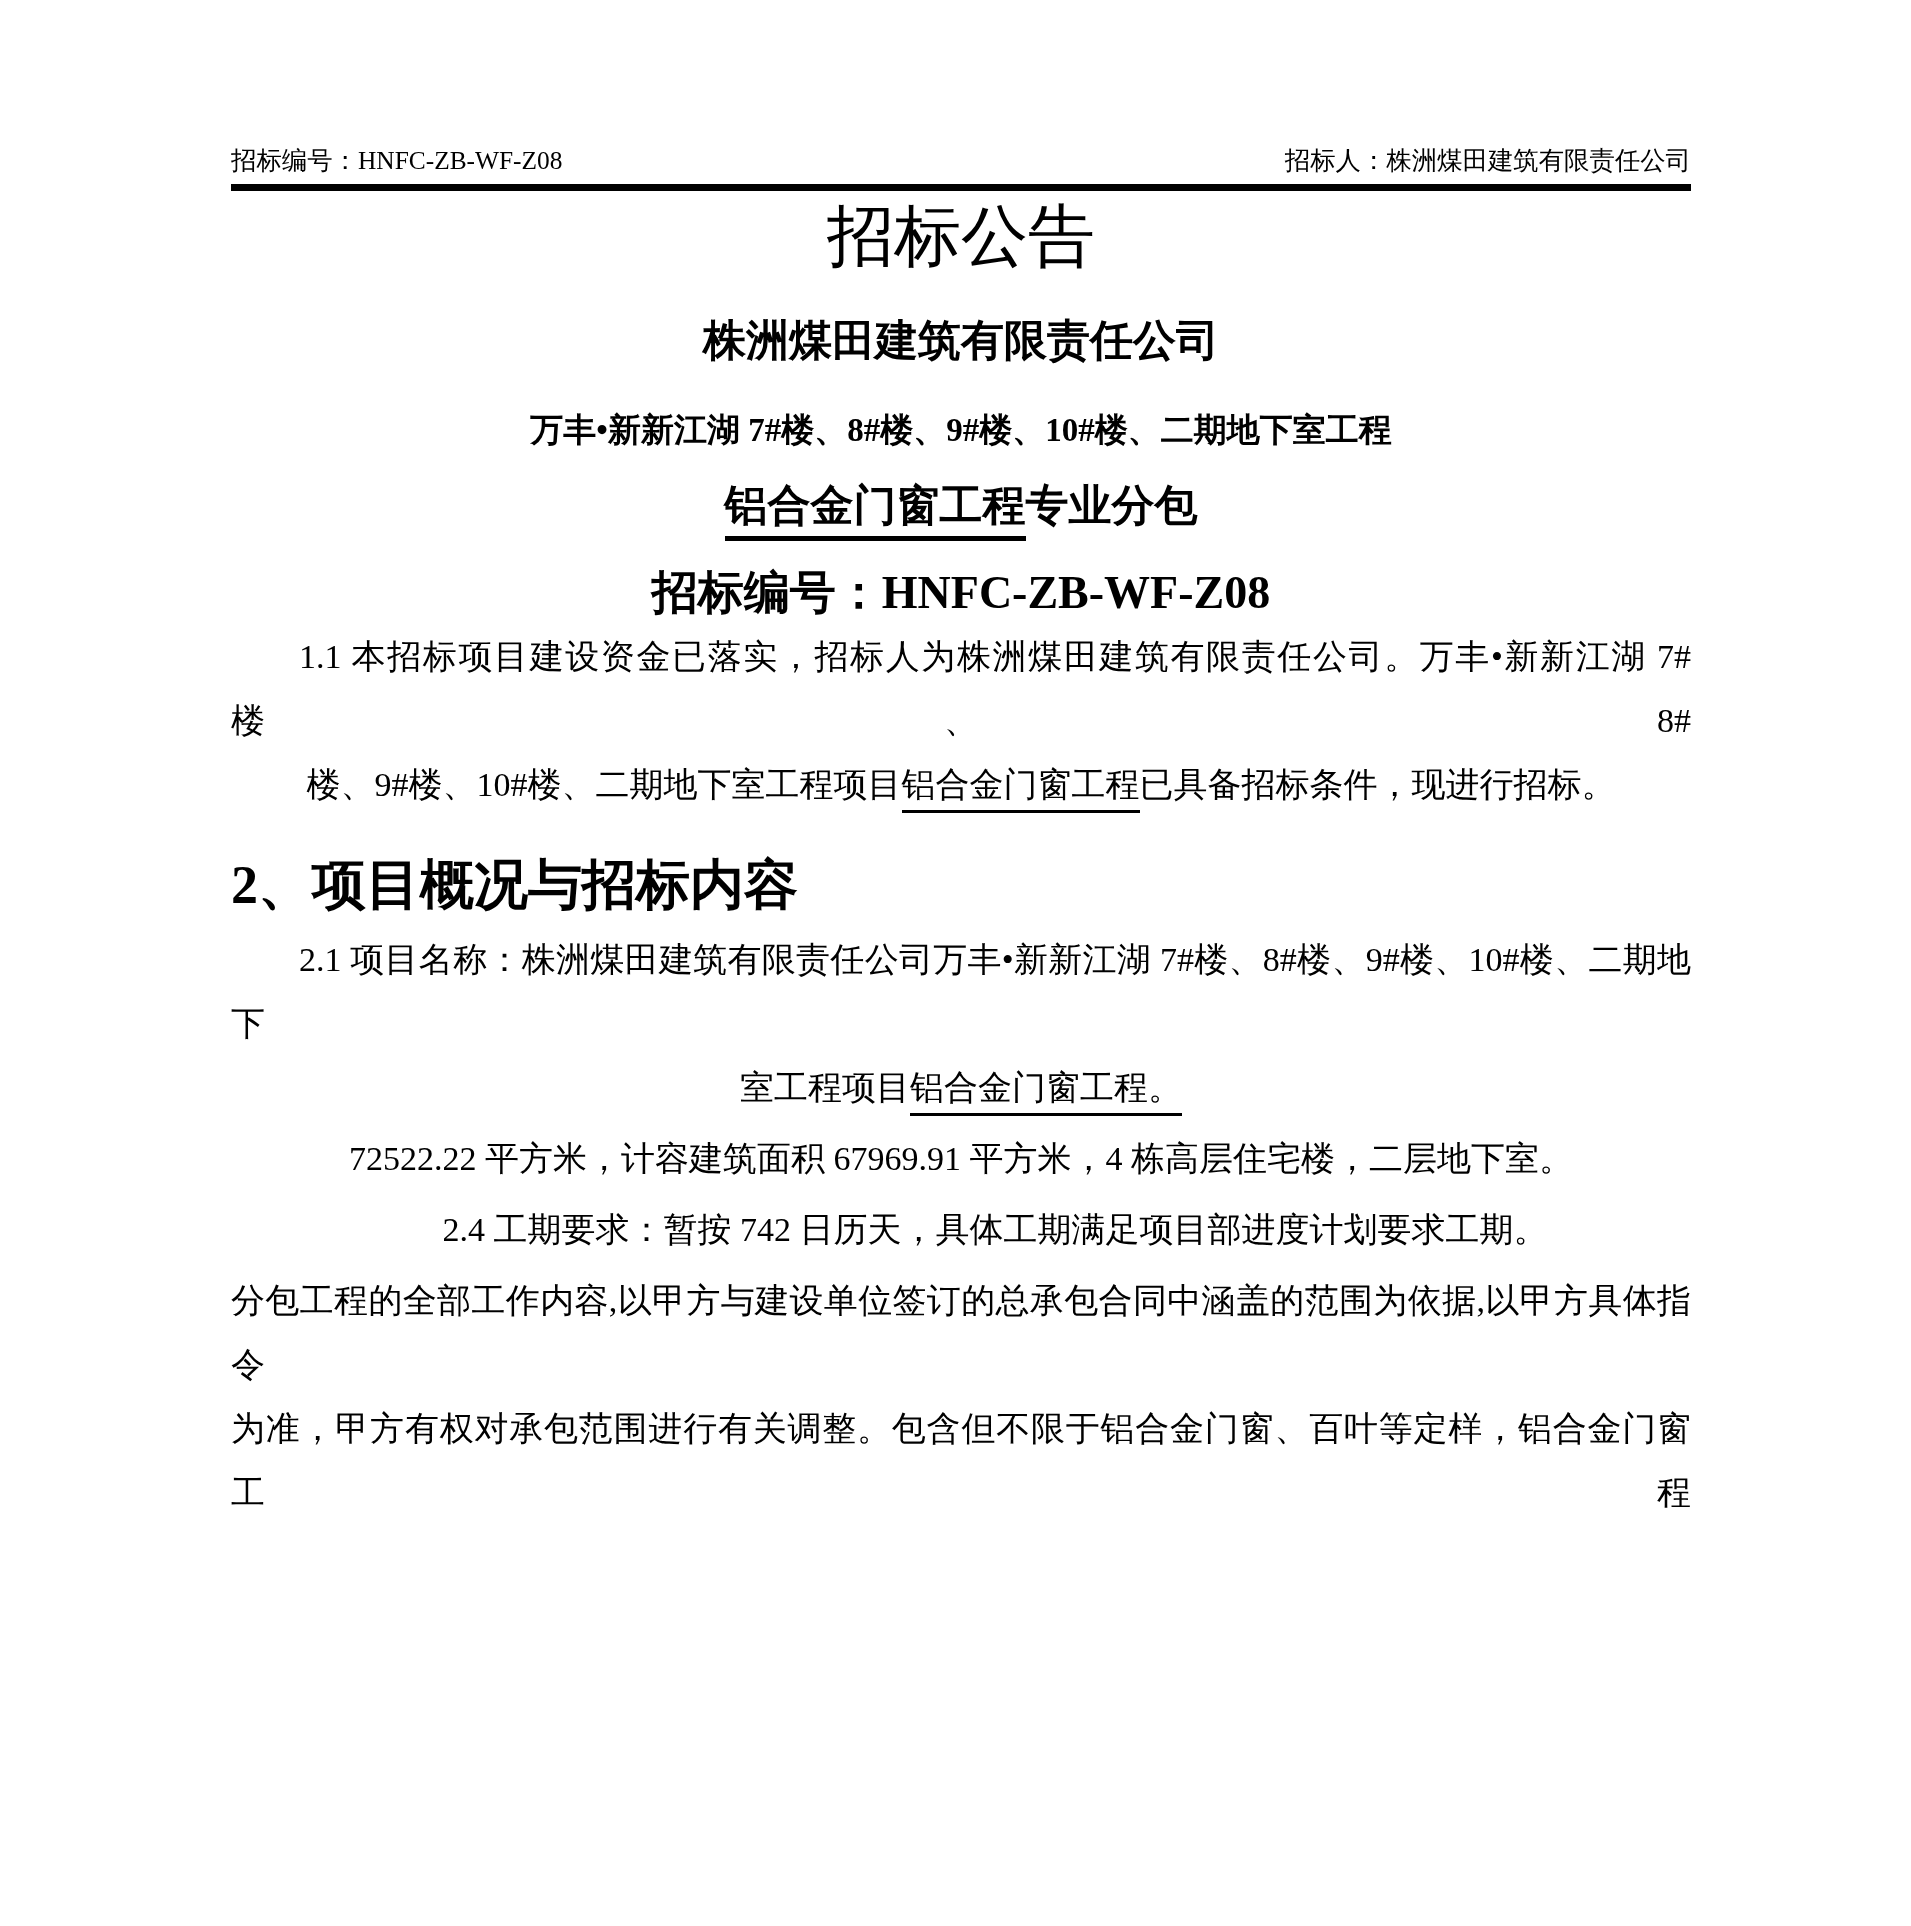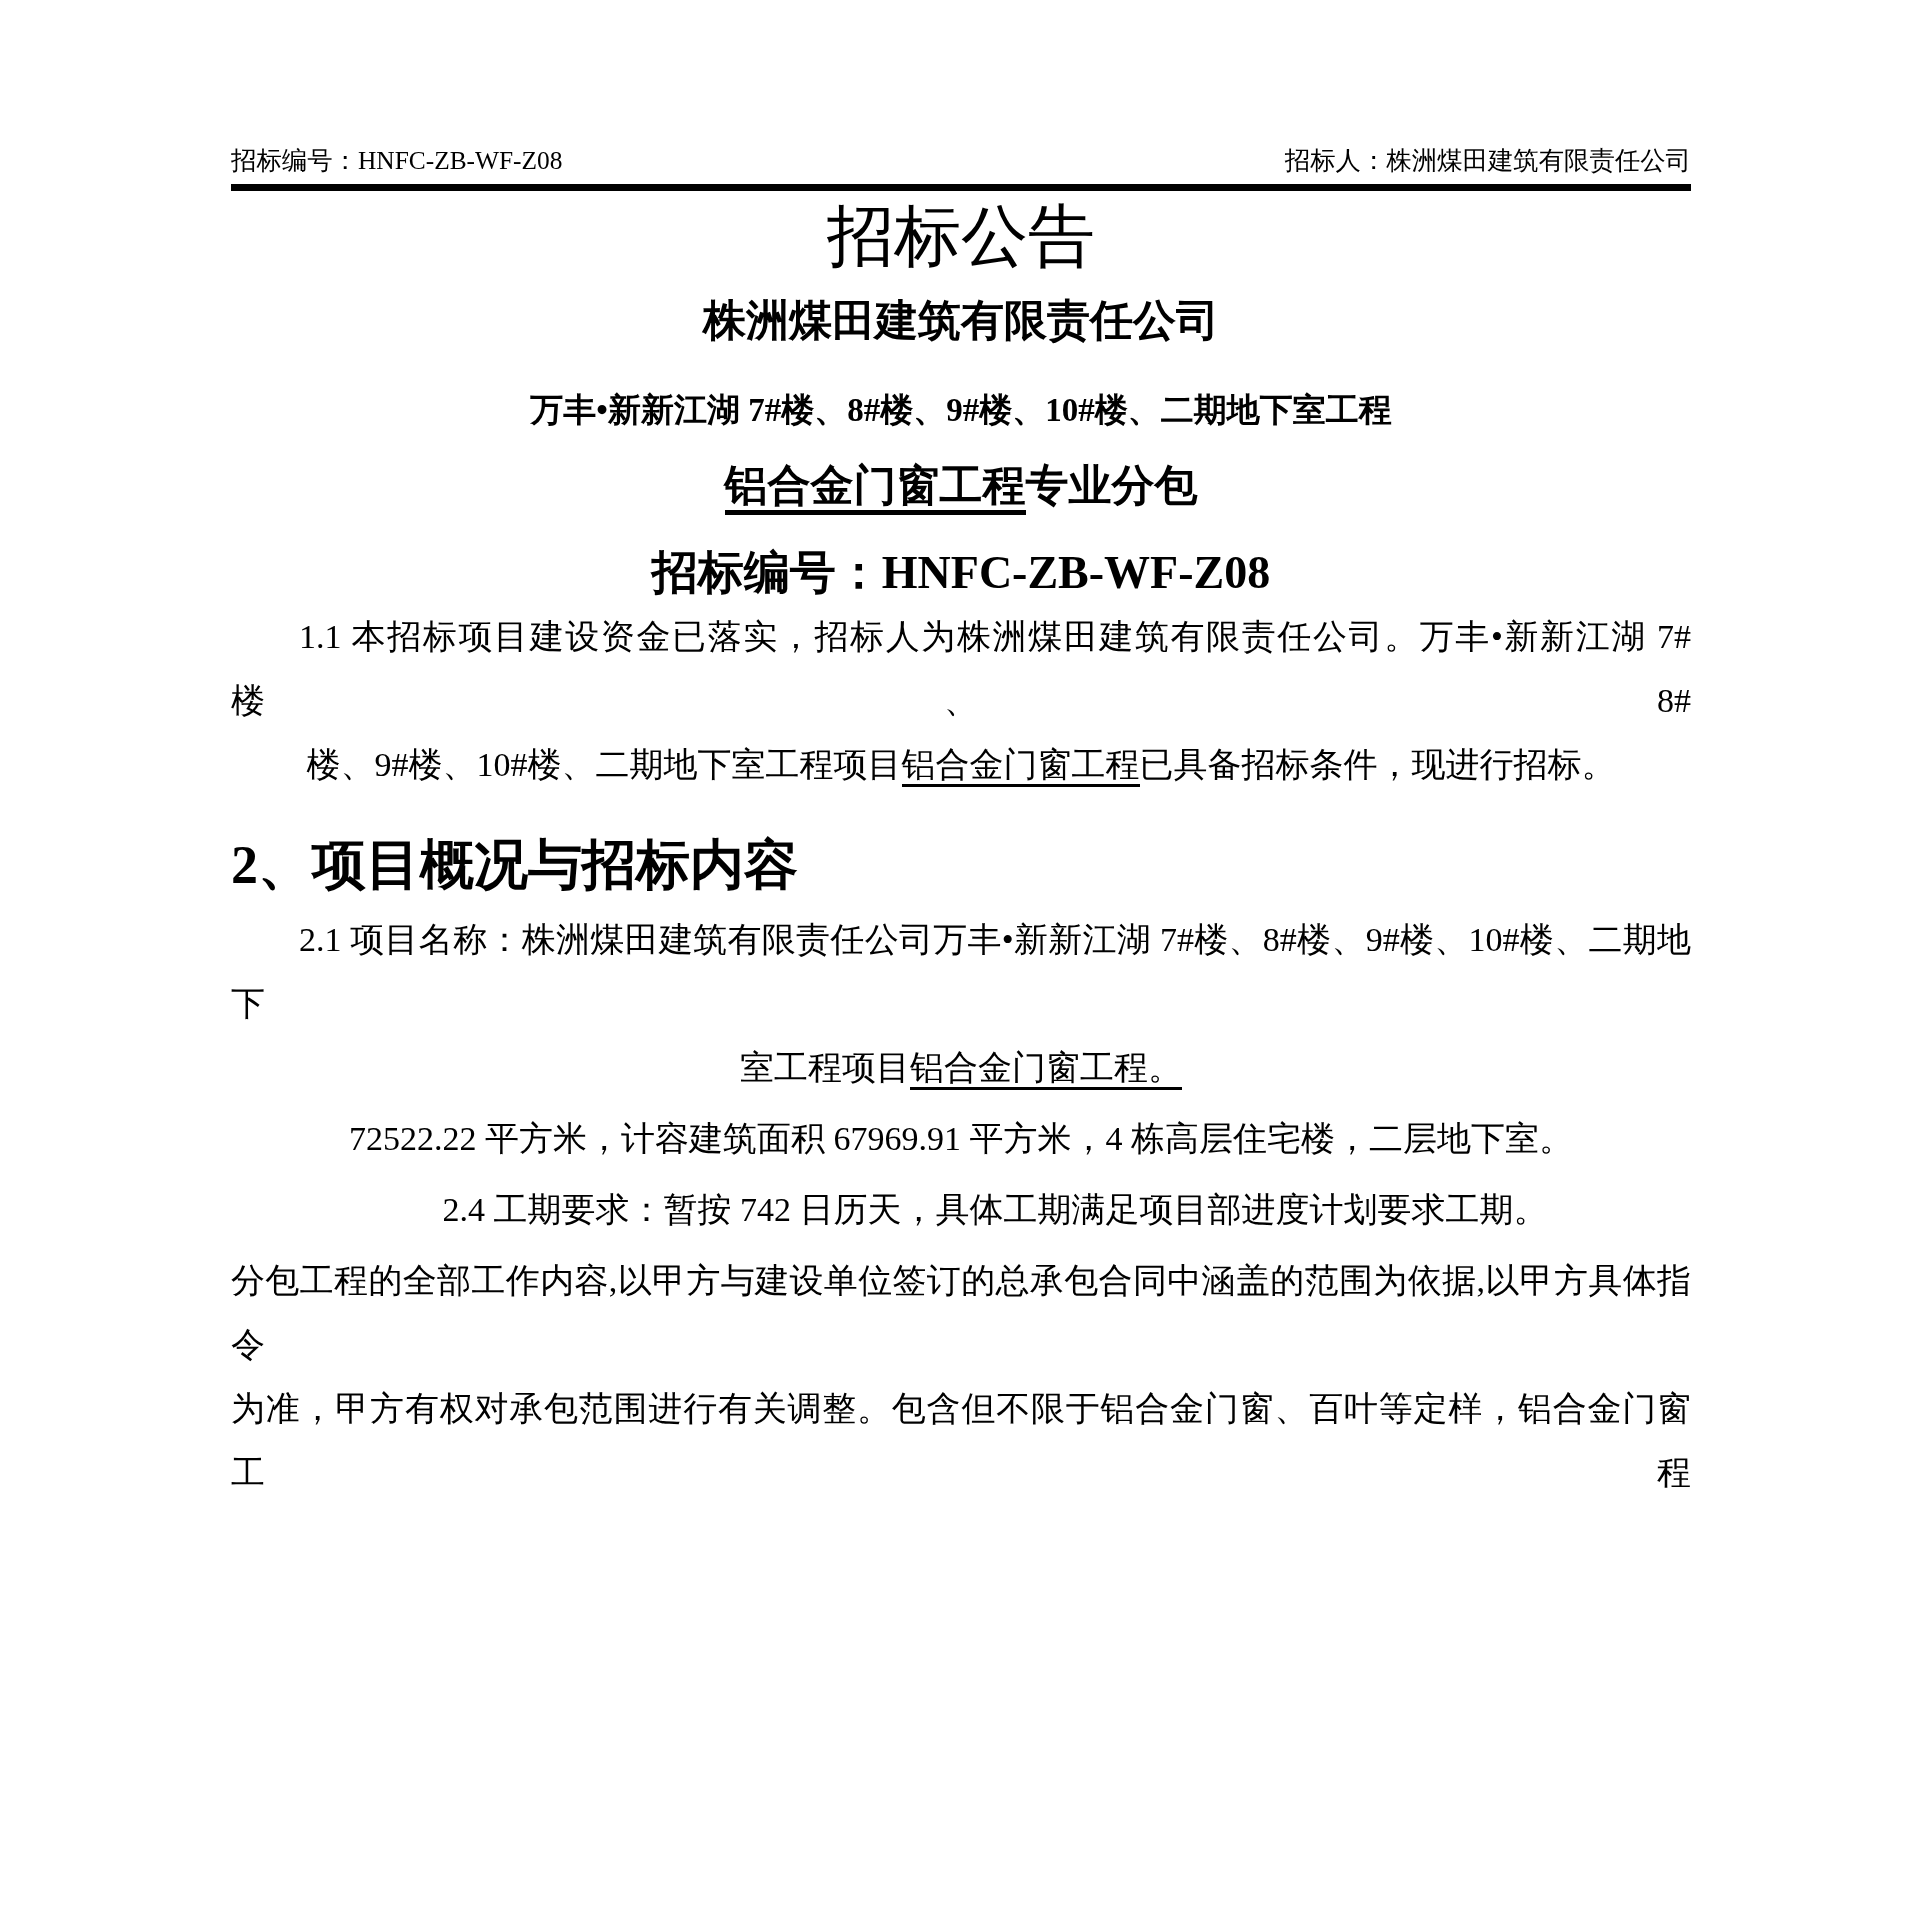--- a/index.html
+++ b/index.html
@@ -28,41 +28,41 @@
     margin-top: 6.2px;
   }
 
   .doc-title {
     text-align: center;
     font-weight: normal;
     font-size: 67px;
     line-height: 1.35;
   }
   .sub { text-align: center; font-weight: bold; line-height: 1.45; }
-  .sub-company  { font-size: 43px; margin-top: 8px; }
+  .sub-company  { font-size: 43px; margin-top: 28px; }
   .sub-project  { font-size: 33px; margin-top: 35px; }
   .sub-package  { font-size: 43px; margin-top: 20px; }
   .sub-tender   { font-size: 46px; margin-top: 23px; line-height: 1.42; }
 
   .sec-heading {
     font-size: 54px;
     font-weight: bold;
     line-height: 75px;
     margin: 31px 0 4.6px 0;
   }
 
   .para { font-size: 34px; line-height: 64px; margin: 0 0 7px 0; }
   .line { text-align: center; }
   .line.fill { text-align: justify; text-align-last: justify; }
   .ind { text-indent: 2em; }
 
   u.ul, .sub-package u.ul {
     text-decoration: none;
     border-bottom: 3.1px solid #000000;
-    padding-bottom: 1px;
+    padding-bottom: 7px;
   }
   .sub-package u.ul { border-bottom-width: 5px; }
 </style>
 </head>
 <body>
 
 <div class="page">
   <div class="content">
 
     <div class="doc-header">

